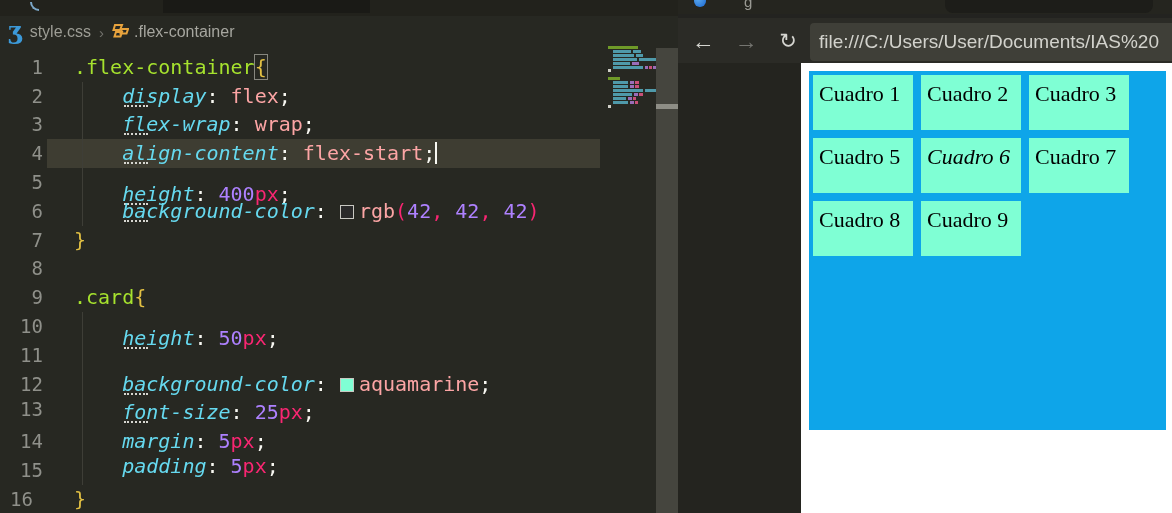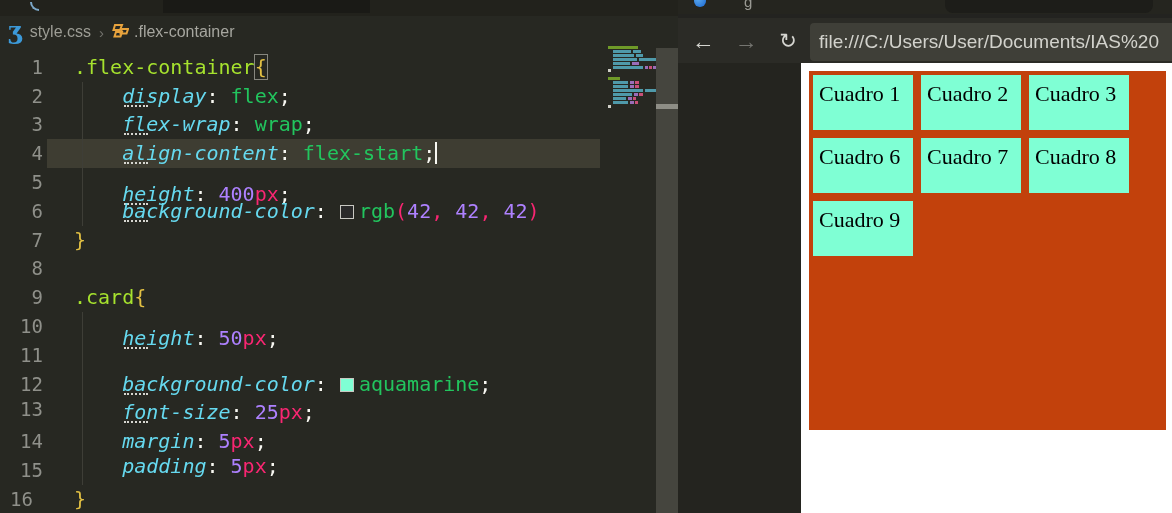--- a/index.html
+++ b/index.html
@@ -23,21 +23,21 @@
   #editor { position:absolute; left:0; top:48px; width:656px; height:465px; background:#272822; overflow:hidden; }
   .line-highlight { position:absolute; left:47px; width:553px; height:29px; background:#3e3d32; }
   .indent-guide { position:absolute; left:82px; width:1px; background:#3e3e37; }
   .ln { position:absolute; left:0; width:43px; text-align:right;
         font-family:"DejaVu Sans Mono", monospace; font-size:19px; line-height:28.8px; color:#8f908a; }
   .code-line { position:absolute; left:74px; white-space:pre;
         font-family:"DejaVu Sans Mono", monospace; font-size:20px; line-height:28.8px; color:#f8f8f2; }
   .tk-sel  { color:#a6e22e; }
   .tk-brace{ color:#e2c043; }
   .tk-prop { color:#66d9ef; font-style:italic; }
-  .tk-val  { color:#22c55e; }
+  .tk-val  { color:#fca5a5; }
   .tk-punc { color:#f8f8f2; }
   .tk-num  { color:#ae81ff; }
   .tk-unit { color:#f92672; }
   .tk-paren{ color:#f92672; }
   .tk-plain{ color:#f8f8f2; }
   .dots { position:relative; }
   .dots::after { content:""; position:absolute; left:2px; bottom:1px; width:24px; height:0;
                  border-bottom:2px dotted #d6d6d0; }
   .boxed { outline:1px solid #87877f; }
   .swatch { display:inline-block; width:14px; height:14px; border:1px solid #c8c8c2;
@@ -180,25 +180,26 @@
     </div>
     <div id="navbar">
       <div class="nav-btn" id="btn-back">←</div>
       <div class="nav-btn" id="btn-forward">→</div>
       <div class="nav-btn" id="btn-reload">↻</div>
       <div id="addressbar">
         <span>file:///C:/Users/User/Documents/IAS%20</span>
       </div>
     </div>
     <div id="page">
-      <div id="flex-container" style="background: #c2410c; align-items: flex-end;">
+      <div id="flex-container" style="background: #0ea5e9; align-items: flex-end;">
           <div class="card" style="background: rgb(127, 255, 212);">Cuadro 1</div>
           <div class="card" style="background: rgb(127, 255, 212);">Cuadro 2</div>
           <div class="card" style="background: rgb(127, 255, 212);">Cuadro 3</div>
-          <div class="card" style="background: rgb(127, 255, 212);">Cuadro 6</div>
+          <div class="card" style="background: rgb(127, 255, 212);">Cuadro 5</div>
+          <div class="card" style="background: rgb(127, 255, 212); font-style: italic;">Cuadro 6</div>
           <div class="card" style="background: rgb(127, 255, 212);">Cuadro 7</div>
           <div class="card" style="background: rgb(127, 255, 212);">Cuadro 8</div>
           <div class="card" style="background: rgb(127, 255, 212);">Cuadro 9</div>
         </div>
     </div>
   </div>
 
 </div>
 
 </body></html>

